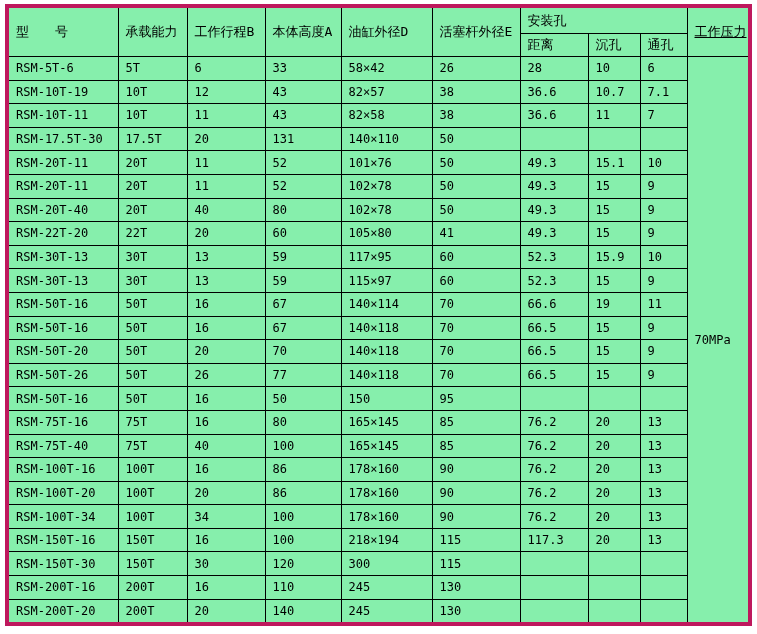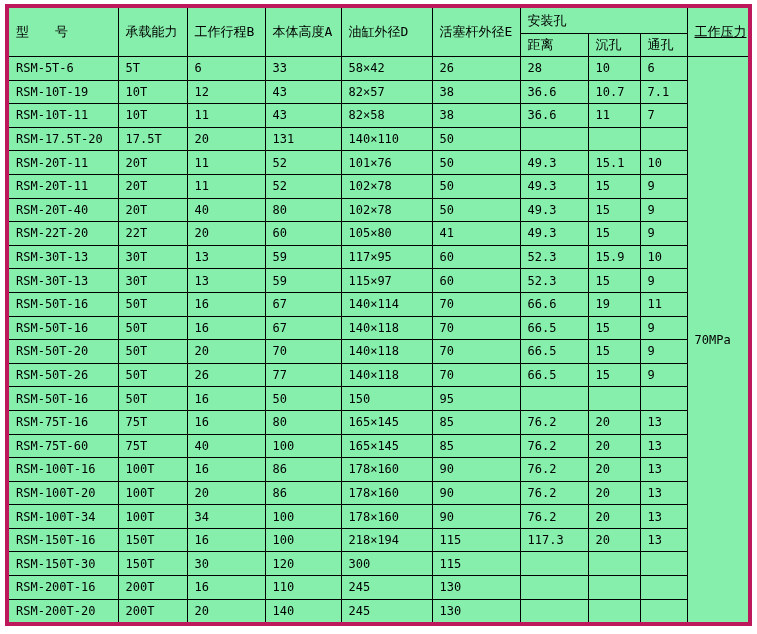--- a/index.html
+++ b/index.html
@@ -105,21 +105,21 @@
           <td>10T</td>
           <td>11</td>
           <td>43</td>
           <td>82×58</td>
           <td>38</td>
           <td>36.6</td>
           <td>11</td>
           <td>7</td>
         </tr>
         <tr>
-          <td class="model">RSM-17.5T-20</td>
+          <td class="model">RSM-17.5T-30</td>
           <td>17.5T</td>
           <td>20</td>
           <td>131</td>
           <td>140×110</td>
           <td>50</td>
           <td></td>
           <td></td>
           <td></td>
         </tr>
         <tr>
@@ -248,21 +248,21 @@
           <td>75T</td>
           <td>16</td>
           <td>80</td>
           <td>165×145</td>
           <td>85</td>
           <td>76.2</td>
           <td>20</td>
           <td>13</td>
         </tr>
         <tr>
-          <td class="model">RSM-75T-60</td>
+          <td class="model">RSM-75T-40</td>
           <td>75T</td>
           <td>40</td>
           <td>100</td>
           <td>165×145</td>
           <td>85</td>
           <td>76.2</td>
           <td>20</td>
           <td>13</td>
         </tr>
         <tr>

